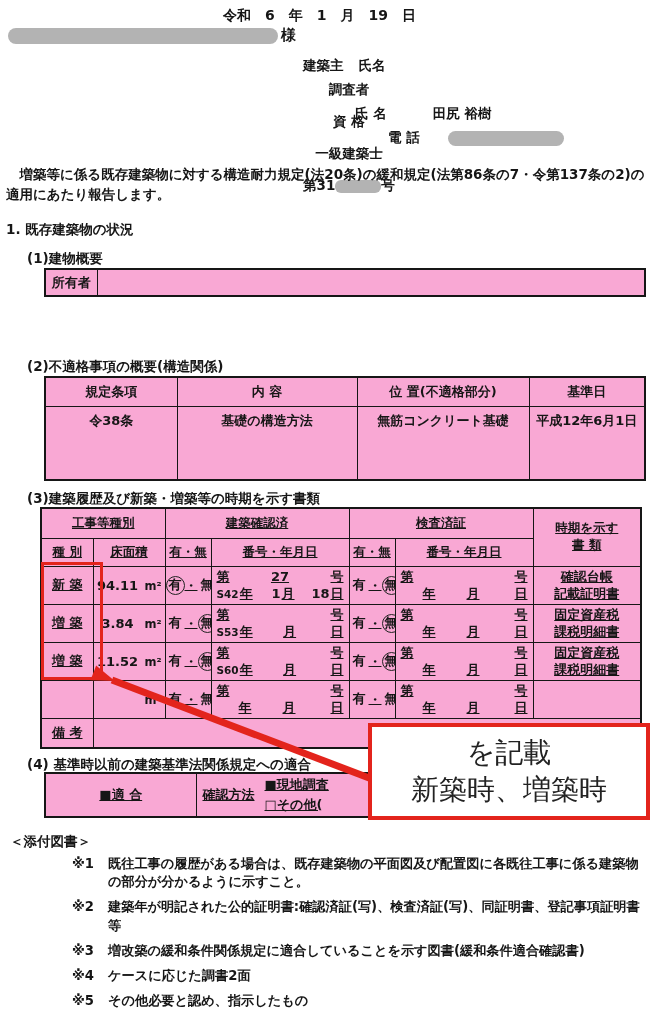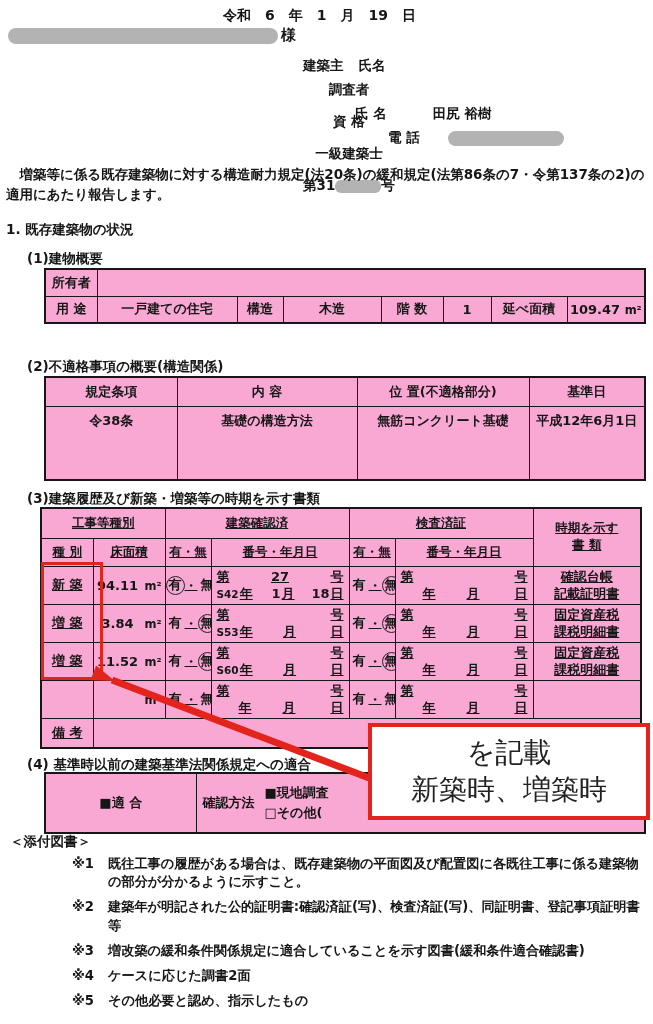--- a/index.html
+++ b/index.html
@@ -62,21 +62,21 @@
   .ch.circled { border:1.6px solid #222; border-radius:50%; }
   .c-no { vertical-align:middle; }
   .no-line, .dt-line { display:flex; justify-content:space-between; align-items:baseline; padding:0 5px; line-height:17px; }
   .no-line .mid { flex:1; text-align:center; }
   .dt-line .era { display:inline-block; min-width:21px; font-size:10.5px; text-align:right; margin-right:1px; }
   .dt-line .mv { display:inline-block; min-width:11px; text-align:right; margin-right:1px; }
   .dt-line .dv { display:inline-block; min-width:15px; text-align:right; margin-right:1px; }
   .c-doc div { line-height:17px; }
 
   .tbl4 { top:772px; left:44px; width:600px; }
-  .tbl4 td { height:60px; }
+  .tbl4 td { height:44px;text-decoration:underline; }
   .tbl4 .m-cell { text-align:left; padding-left:6px; }
   .m-cell { display:table-cell; }
   .m-flex { display:flex; align-items:center; gap:10px; }
   .m-opts { font-size:13px; }
   .m-opts .l1 { display:flex; gap:62px; line-height:20px; }
   .m-opts .l2 { line-height:20px; }
 
   .red-rect { position:absolute; left:41px; top:562px; width:62px; height:118px; border:3px solid #e3241c; z-index:5; background:transparent; }
   .arrow-svg { position:absolute; left:0; top:0; z-index:6; pointer-events:none; }
   .callout {
@@ -139,30 +139,20 @@
         <col style="width:98px">
         <col style="width:62px">
         <col style="width:48px">
         <col style="width:76px">
         <col style="width:78px">
       </colgroup>
     <tbody>
         <tr>
       <td>所有者</td>
       <td colspan="7"></td>
-    </tr>
-    <tr>
-      <td>用 途</td>
-      <td>一戸建ての住宅</td>
-      <td>構造</td>
-      <td>木造</td>
-      <td>階 数</td>
-      <td>1</td>
-      <td>延べ面積</td>
-      <td><span>109.47</span> <span class="unit" style="font-size:11.5px">m²</span></td>
     </tr>
   </tbody>
     </table>
 
   <div class="sec-title t-sub2">(2)不適格事項の概要(構造関係)</div>
 
   <table class="tbl2">
     <colgroup>
         <col style="width:132px">
         <col style="width:180px">

